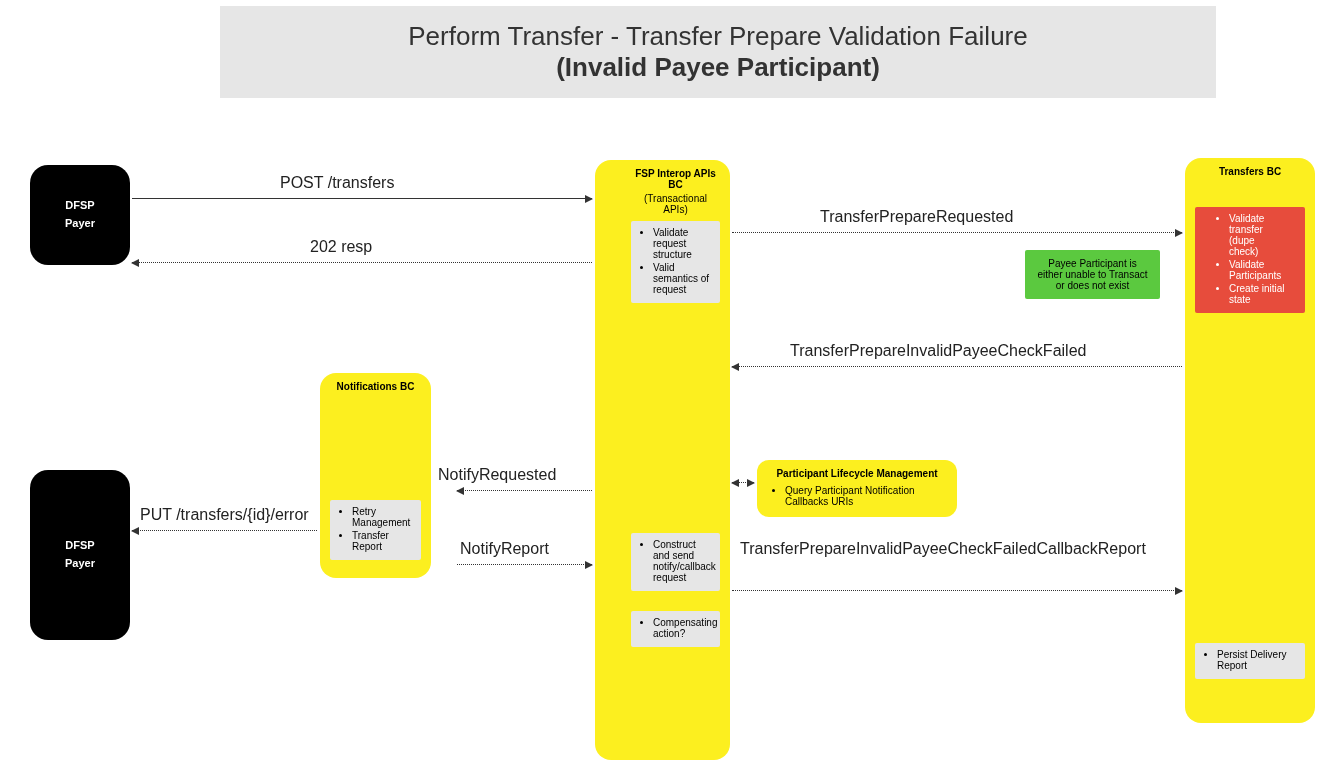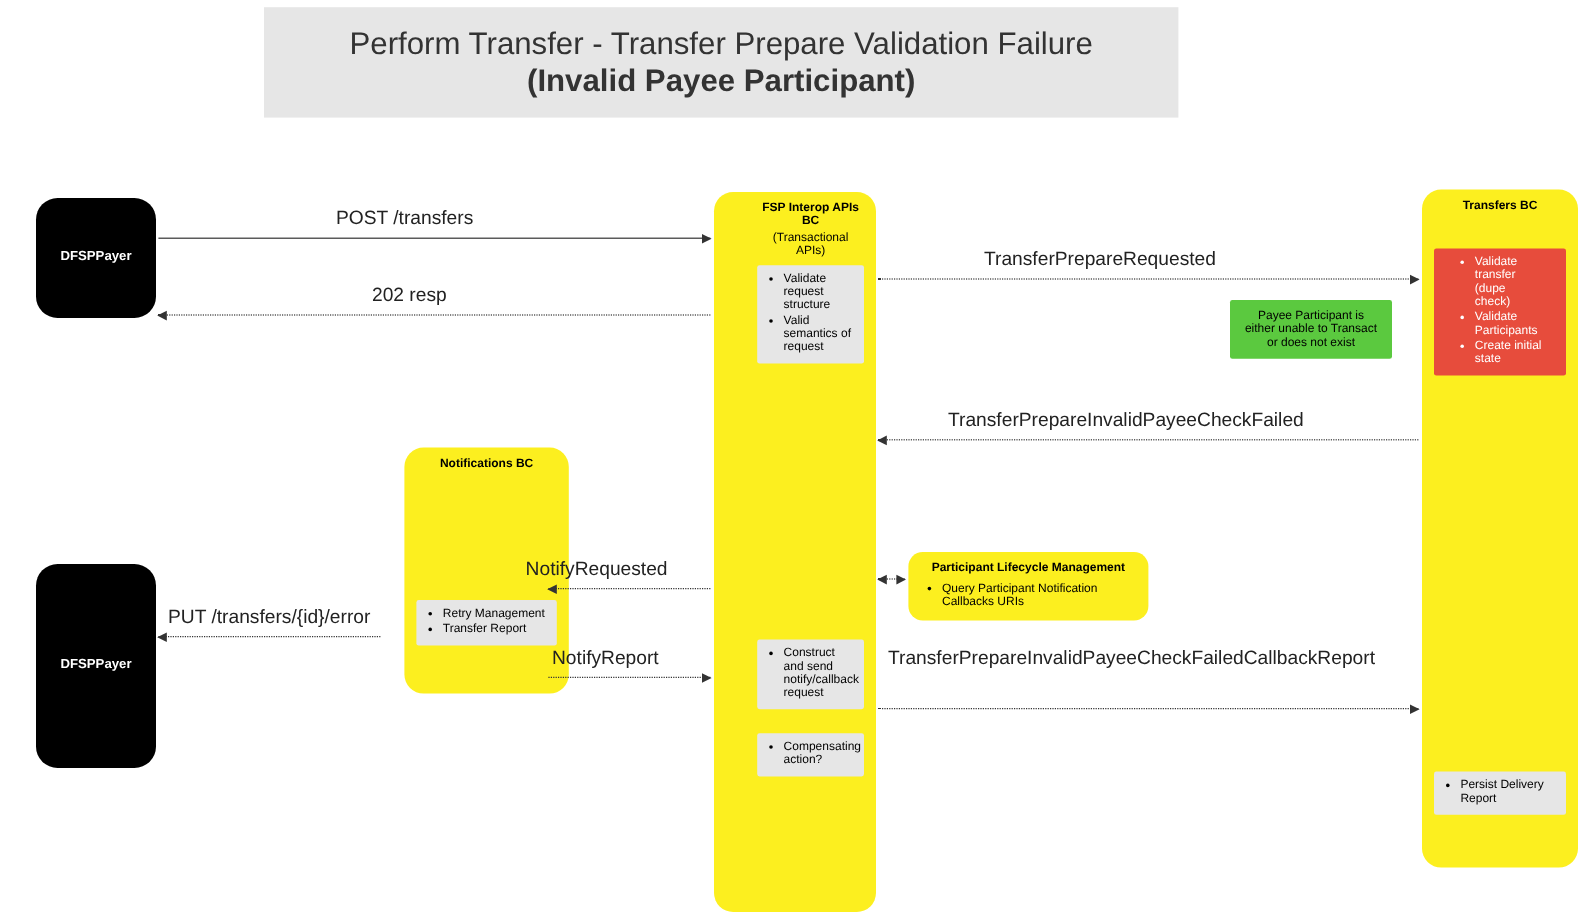--- a/index.html
+++ b/index.html
@@ -19,21 +19,21 @@
     }
     .title-line1 { font-size: 26px; color: #333; font-weight: 400; }
     .title-line2 { font-size: 26px; color: #333; font-weight: 700; }
 
     .actor-box {
       position: absolute;
       background: #000000;
       color: #ffffff;
       border-radius: 18px;
       display: flex;
-      flex-direction: row;
+      flex-direction: column;
       justify-content: center;
       align-items: center;
       font-size: 11px;
       font-weight: 600;
       line-height: 1.6;
     }
 
     .bc-box {
       position: absolute;
       background: #fcef1f;
@@ -116,21 +116,21 @@
       position: absolute;
       left: -1px; top: -4px;
       border-right: 8px solid #333;
       border-top: 4px solid transparent;
       border-bottom: 4px solid transparent;
     }
   </style>
 </head>
 <body>
 
-<div class="title-box" style="left:220px; top:6px; width:762px;">
+<div class="title-box" style="left:220px; top:6px; width:996px;">
   <div class="title-line1">Perform Transfer - Transfer Prepare Validation Failure</div>
   <div class="title-line2">(Invalid Payee Participant)</div>
 </div>
 
 <div class="actor-box" style="left:30px; top:165px; width:100px; height:100px;">
   <div>DFSP</div>
   <div>Payer</div>
 </div>
 
 <div class="actor-box" style="left:30px; top:470px; width:100px; height:170px;">
@@ -168,21 +168,21 @@
       <li>Create initial state</li>
     </ul>
   </div>
   <div class="gray-note" style="margin-top:330px;">
     <ul>
       <li>Persist Delivery Report</li>
     </ul>
   </div>
 </div>
 
-<div class="bc-box" style="left:320px; top:373px; width:137px; height:205px;margin-left:17px;">
+<div class="bc-box" style="left:320px; top:373px; width:111px; height:205px;">
   <div class="bc-title">Notifications BC</div>
   <div class="gray-note" style="margin-top:108px;">
     <ul>
       <li>Retry Management</li>
       <li>Transfer Report</li>
     </ul>
   </div>
 </div>
 
 <div class="pl-box" style="left:757px; top:460px; width:200px;">

